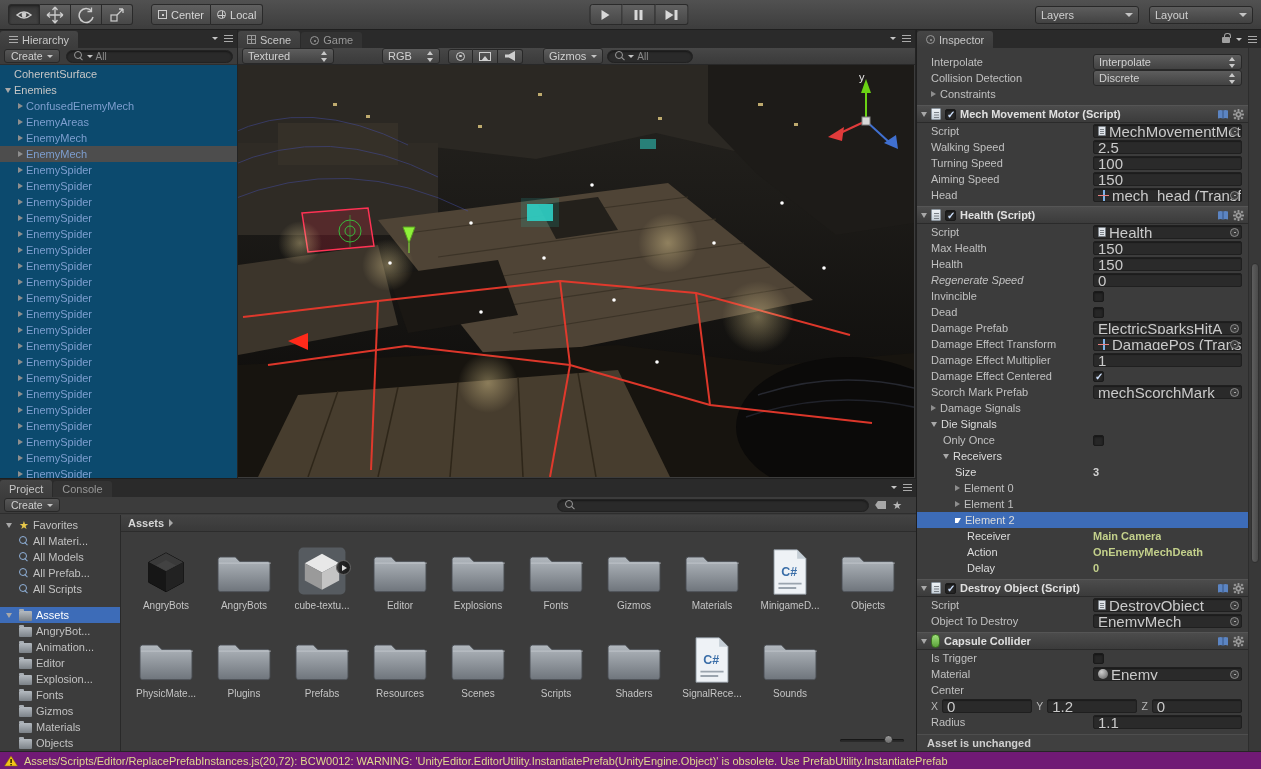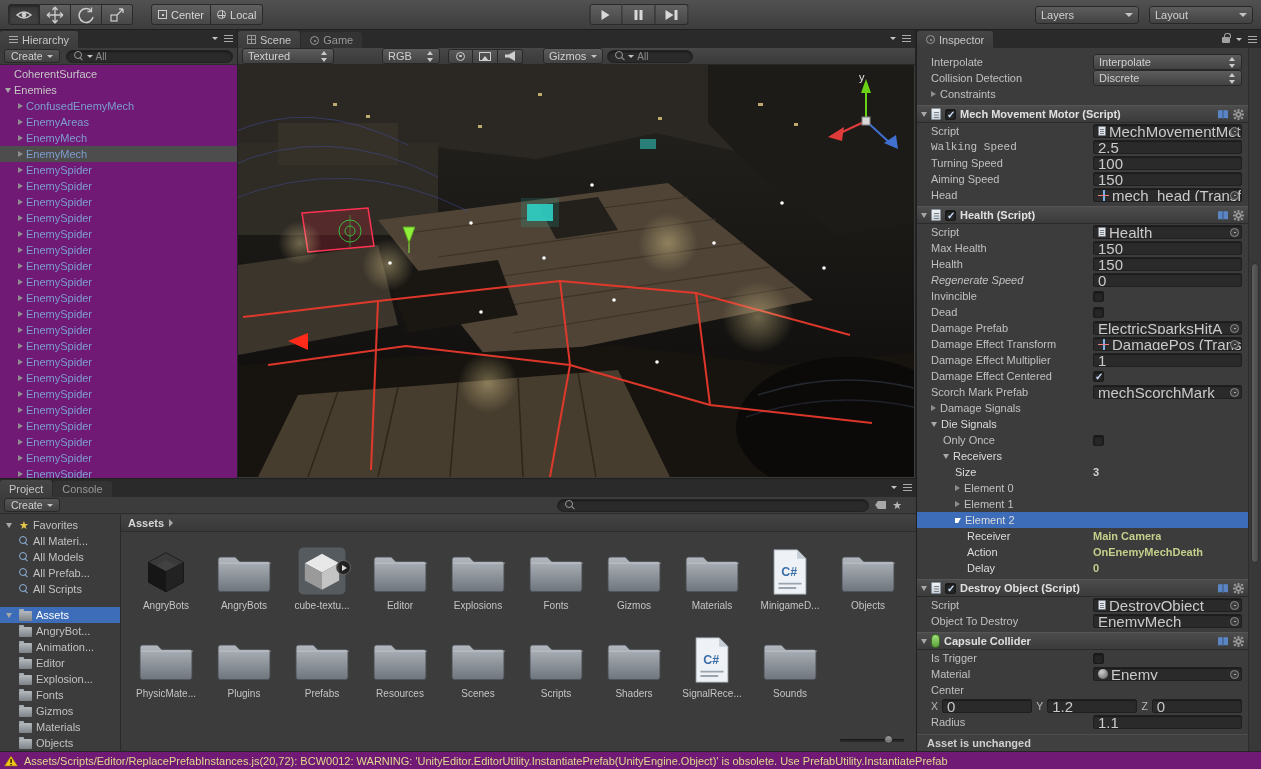--- a/index.html
+++ b/index.html
@@ -47,21 +47,21 @@
 .lens{width:10px;height:10px;position:relative;flex:none}
 .lens:before{content:"";position:absolute;left:0;top:0;width:6px;height:6px;border:1.2px solid #9a9a9a;border-radius:50%}
 .lens:after{content:"";position:absolute;left:6.4px;top:6.4px;width:3.6px;height:1.3px;background:#9a9a9a;transform:rotate(45deg);transform-origin:0 0}
 .lens.blue:before{border-color:#8fb0d8}.lens.blue:after{background:#8fb0d8}
 .grid-ic{width:9px;height:9px;border:1px solid #999;position:relative;flex:none}
 .grid-ic:before{content:"";position:absolute;left:3px;top:0;bottom:0;width:1px;background:#999}
 .grid-ic:after{content:"";position:absolute;top:3px;left:0;right:0;height:1px;background:#999}
 .game-ic{width:9px;height:9px;border:1px solid #999;border-radius:50%;position:relative;flex:none}
 .game-ic:after{content:"";position:absolute;left:3px;top:3px;width:2px;height:2px;background:#999;border-radius:50%}
 
-#hierarchy{position:absolute;left:0;top:30px;width:238px;height:448px;background:#701a75;border-right:1px solid #232323}
+#hierarchy{position:absolute;left:0;top:30px;width:238px;height:448px;background:#0c4a6e;border-right:1px solid #232323}
 .hlist{position:absolute;top:36px;left:0;right:0;bottom:0;overflow:hidden}
 .hrow{height:16px;display:flex;align-items:center;white-space:nowrap;padding-left:2px}
 .hrow.sel{background:#4d4d4d}
 .harrow{width:12px;display:flex;justify-content:center;flex:none}
 .hspace{width:12px;flex:none}
 .hrow .lbl{color:#c6c6c6}
 .hrow.prefab .lbl{color:#7d9ecf}
 .fold{width:0;height:0;border-top:3.5px solid transparent;border-bottom:3.5px solid transparent;border-left:5px solid #8e8e8e}
 .fold.open{border-left:3.5px solid transparent;border-right:3.5px solid transparent;border-top:5px solid #a8a8a8;border-bottom:0}
 
@@ -949,21 +949,21 @@
         </div>
         <div class="ival">
           <div class="field objfield grow">
             <span class="mini-script"></span>
             <span class="otext">MechMovementMotor</span>
             <span class="picker"></span>
           </div>
         </div>
       </div>
       <div class="irow">
-        <div class="ilabel" style="padding-left: 0px; font-family: Liberation Mono, monospace;">
+        <div class="ilabel" style="padding-left: 0px;">
           <span class="ltext">Walking Speed</span>
         </div>
         <div class="ival">
           <div class="field grow">2.5</div>
         </div>
       </div>
       <div class="irow">
         <div class="ilabel" style="padding-left: 0px;">
           <span class="ltext">Turning Speed</span>
         </div>

